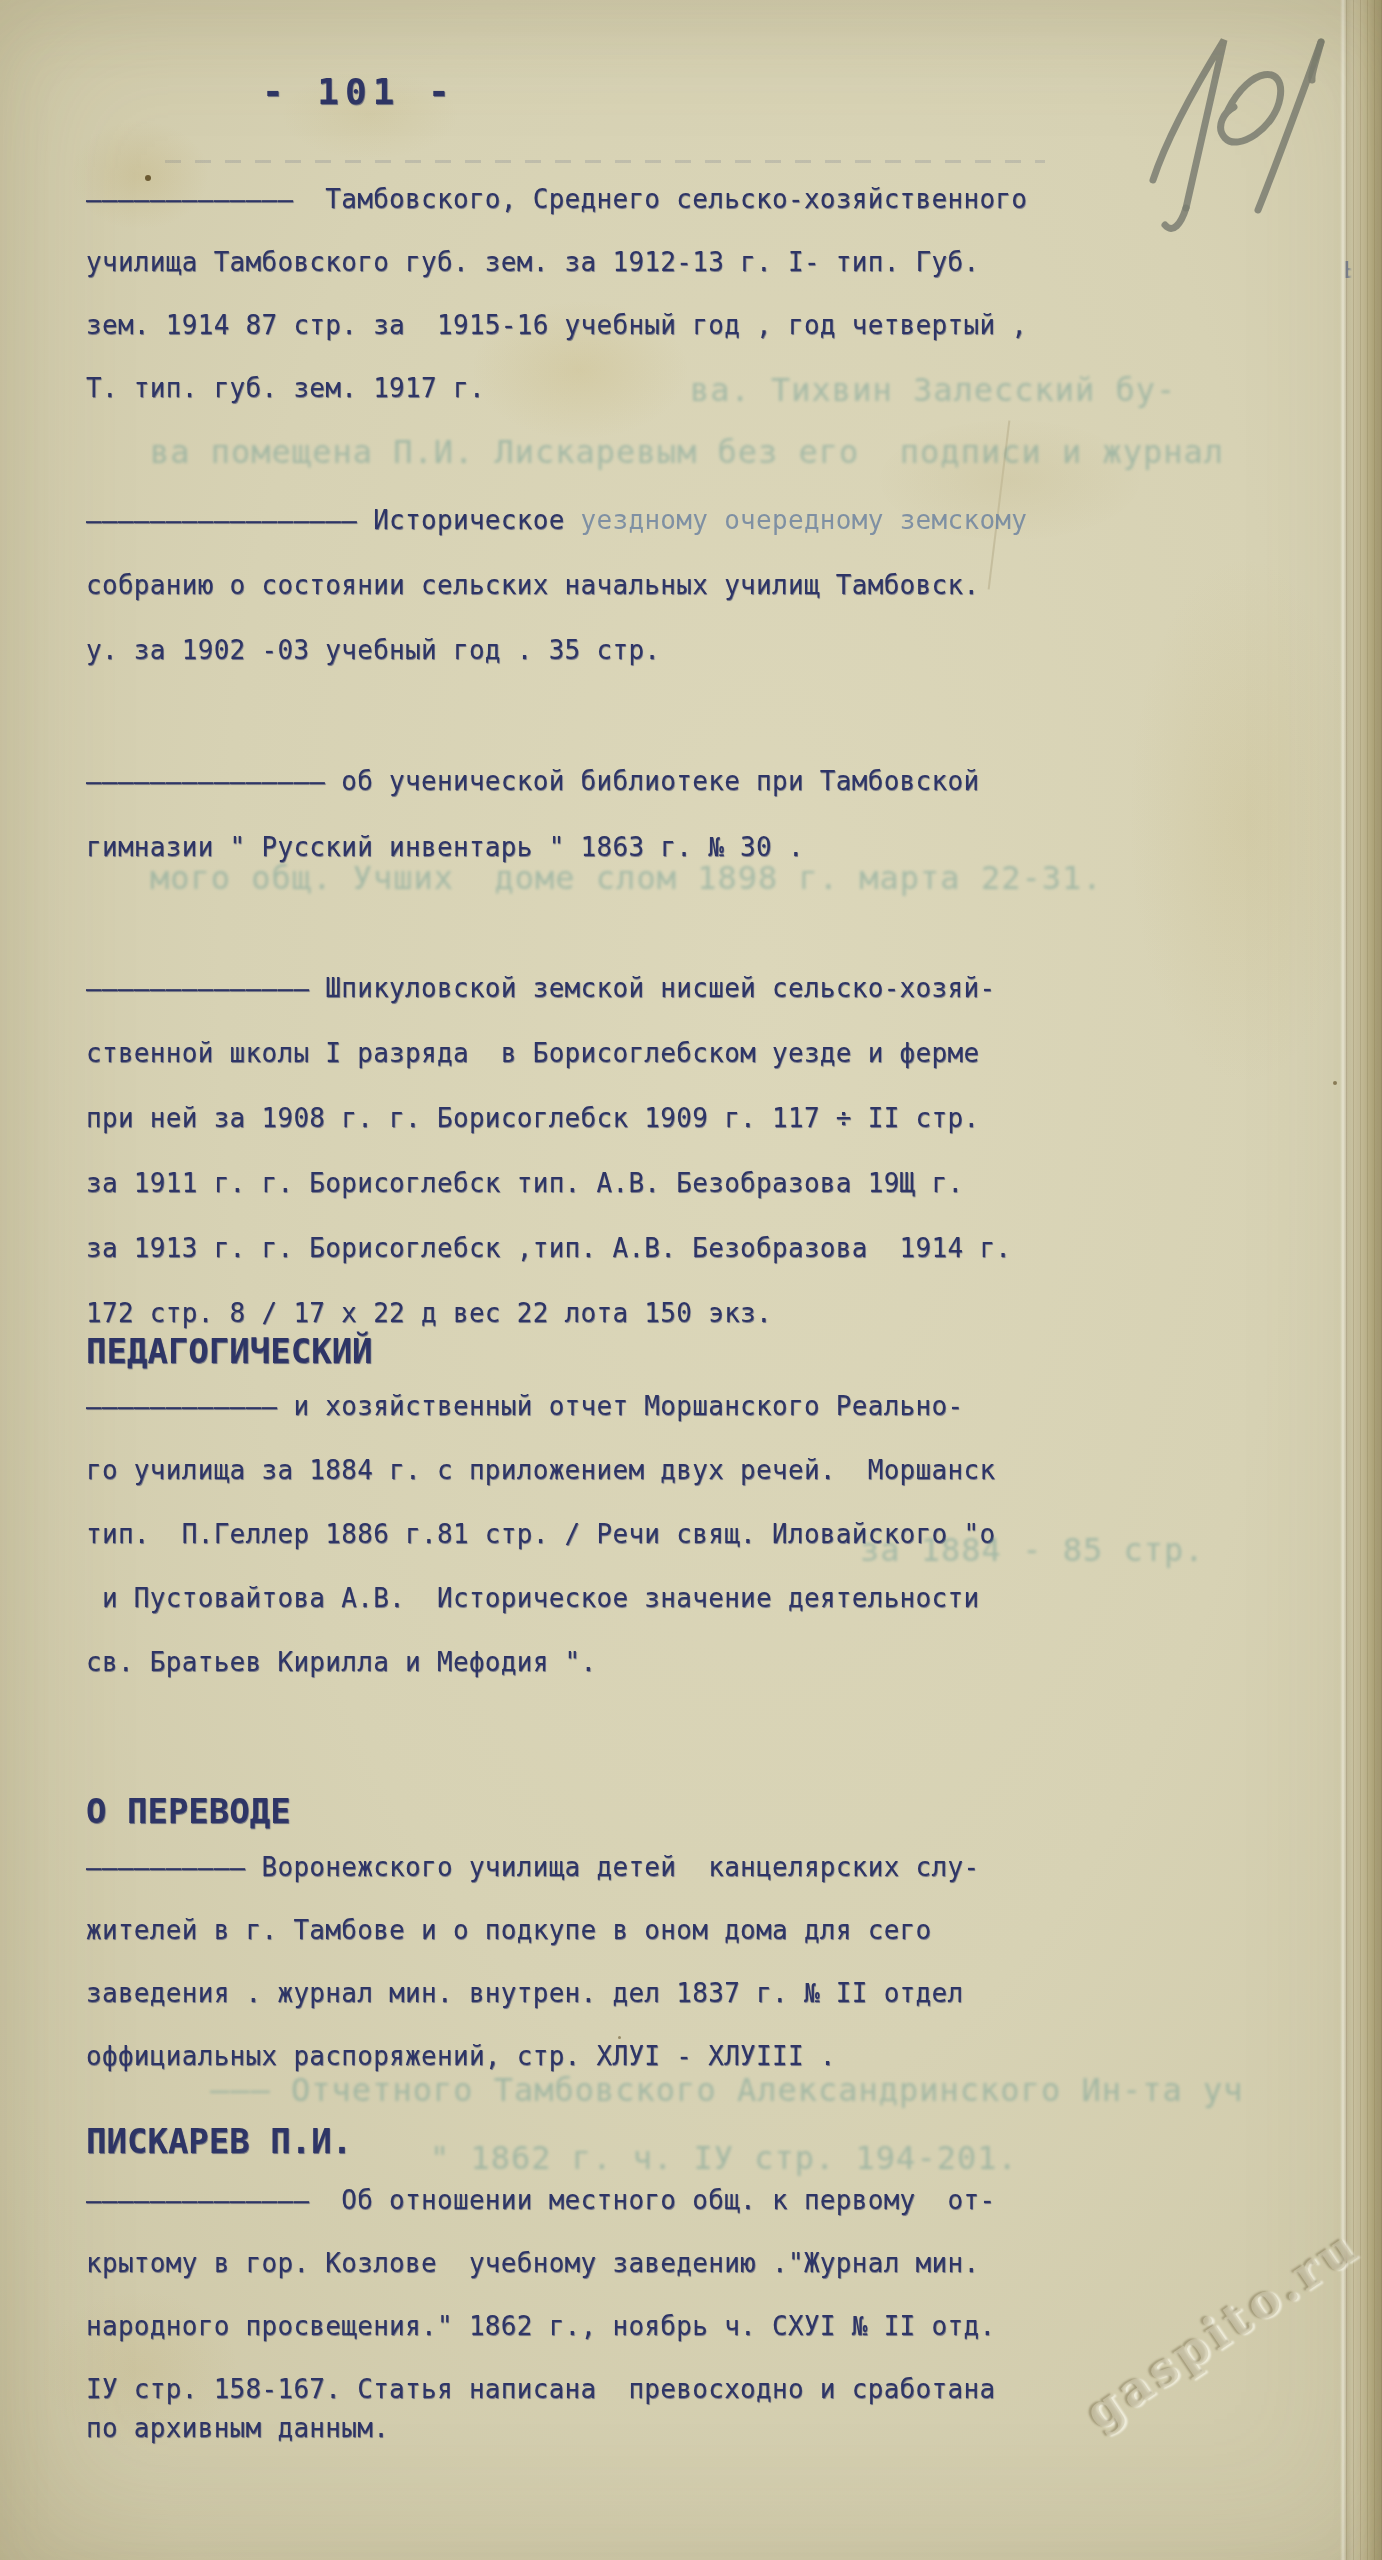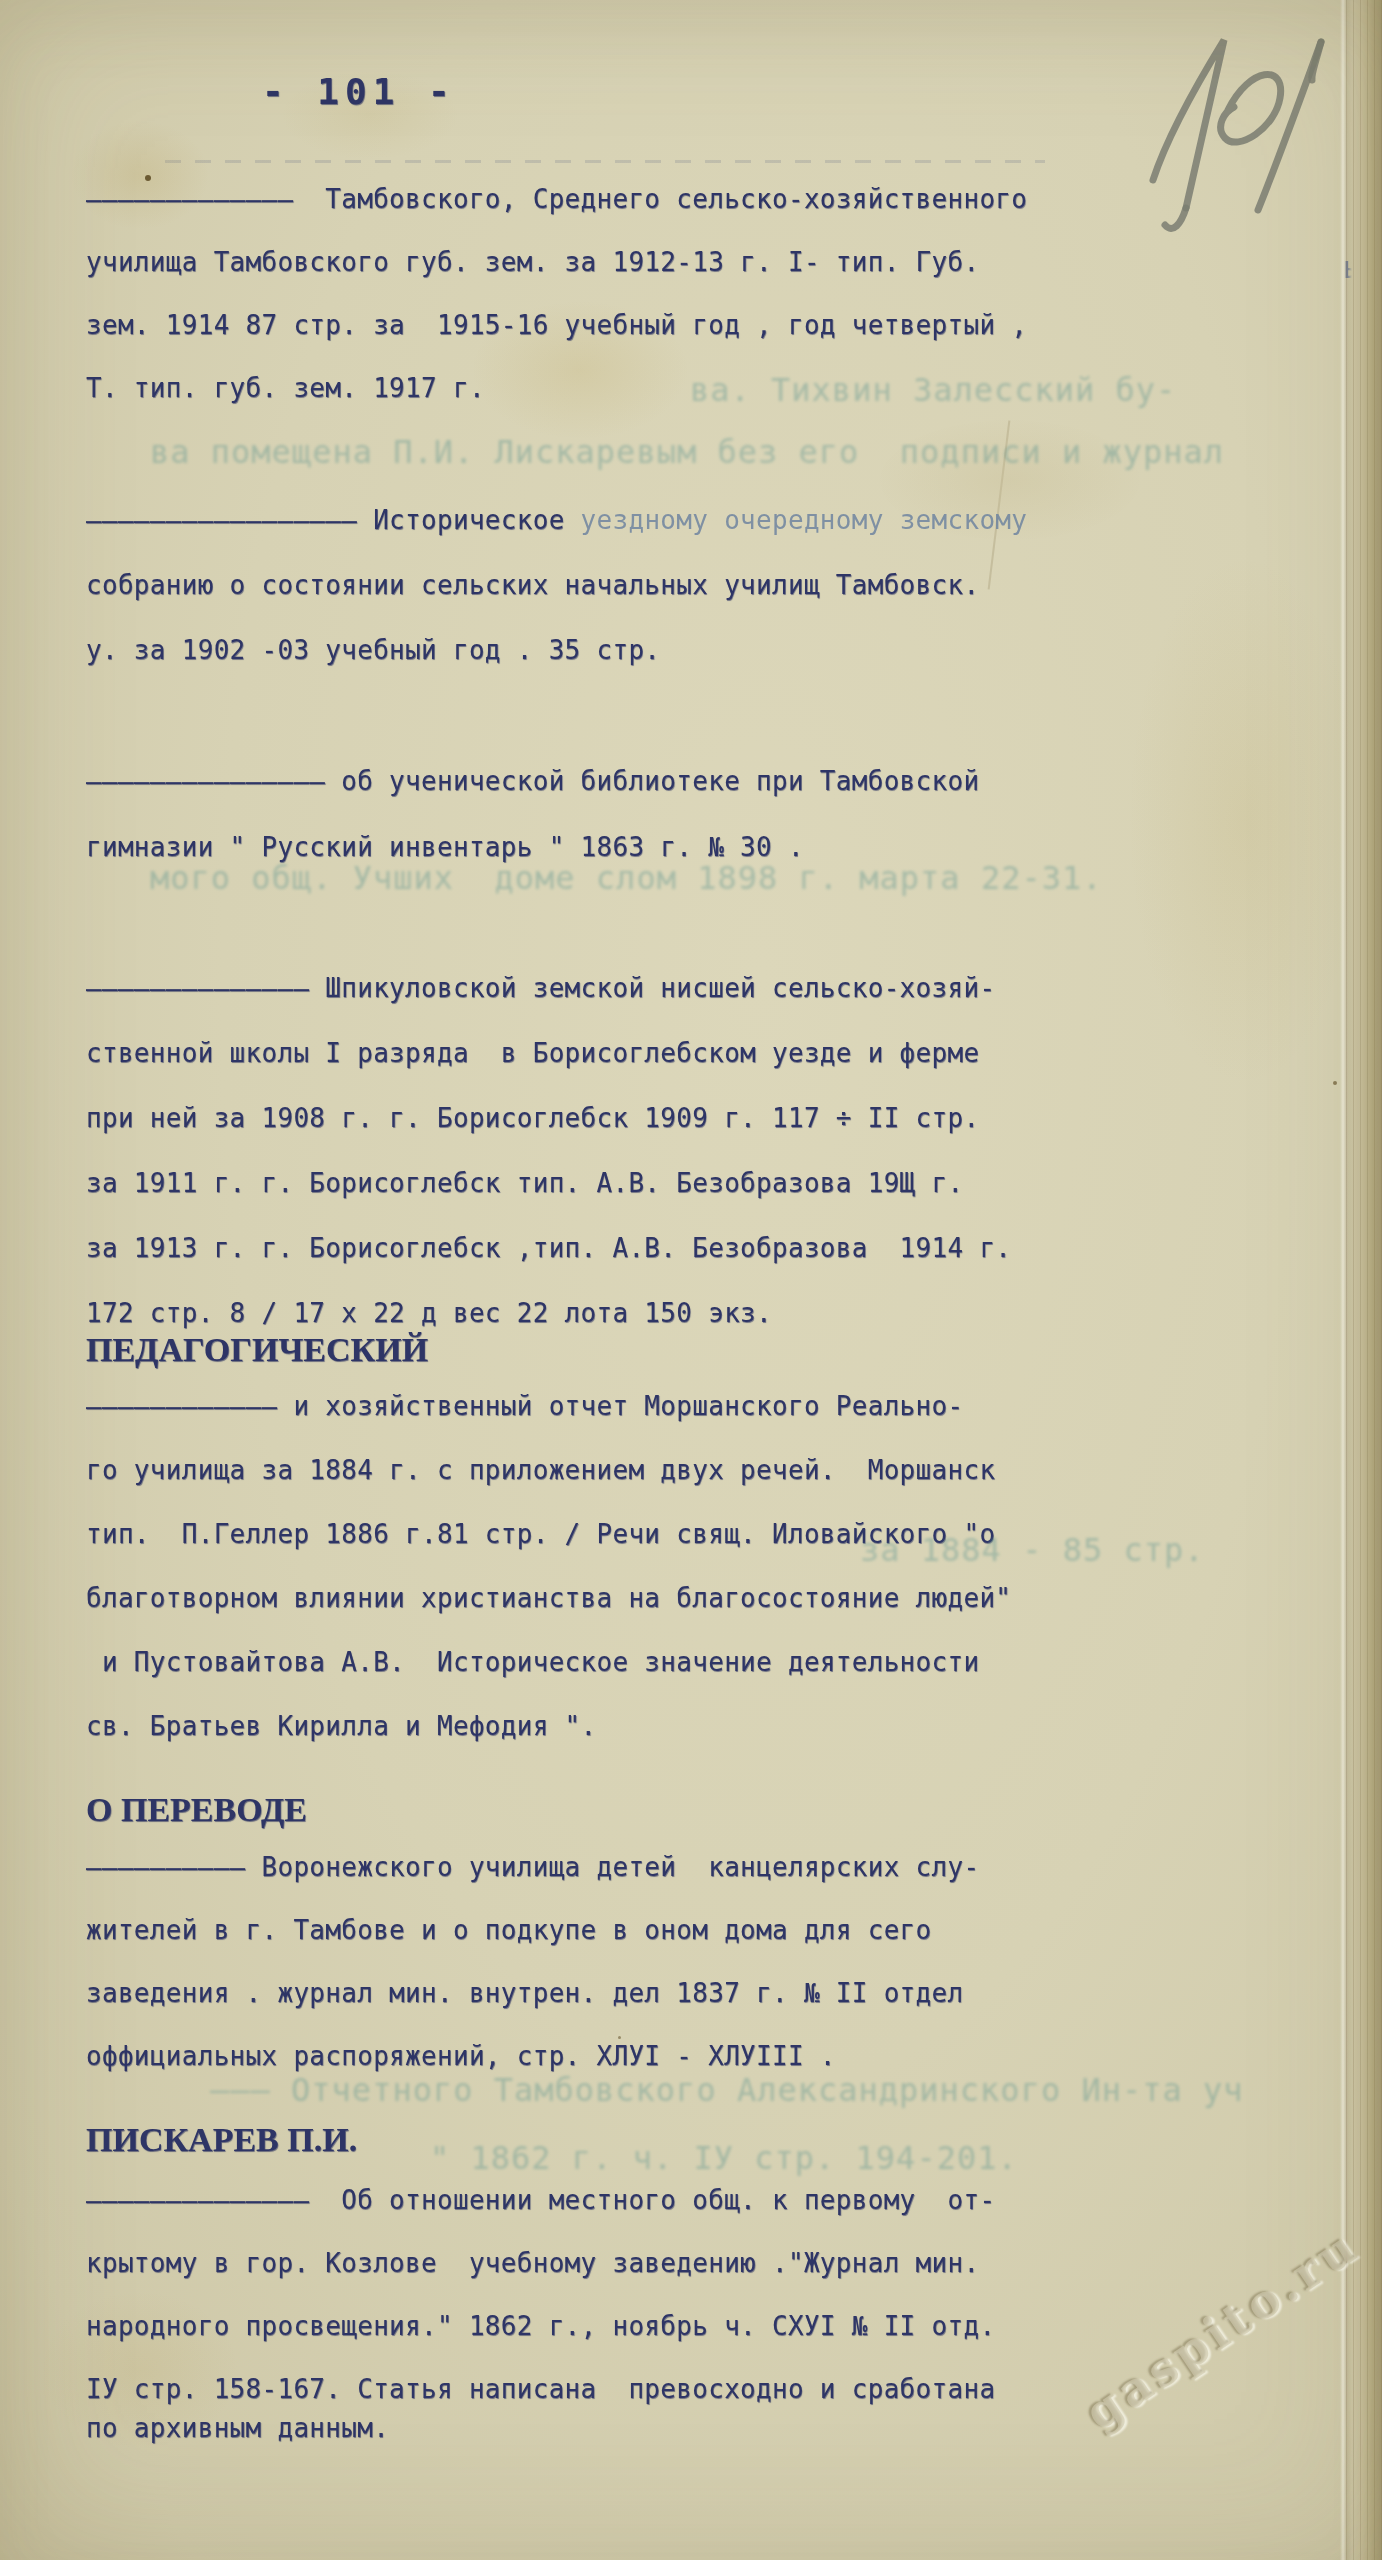--- a/index.html
+++ b/index.html
@@ -11,21 +11,21 @@
   }
   #page::after{content:"";position:absolute;inset:0;pointer-events:none;
     box-shadow:inset 0 0 140px rgba(118,104,62,.18), inset 0 30px 60px rgba(118,104,62,.08);}
   
   .tline{white-space:pre;line-height:inherit;
     color:#2e3566;
     text-shadow:0.6px 0.9px 0.7px rgba(36,43,92,.55);
   }
   .para{position:absolute;left:86px;font-size:26px;letter-spacing:.3px;}
   .heading{position:absolute;left:86px;font-size:34px;font-weight:bold;color:#2e3566;
-    text-shadow:0.7px 1px 0.8px rgba(36,43,92,.6);white-space:pre;font-family:Liberation Serif, serif;}
+    text-shadow:0.7px 1px 0.8px rgba(36,43,92,.6);white-space:pre;}
   .fade{color:#69809f;opacity:.8;filter:blur(.4px);text-shadow:none;}
   #typed-page-number{position:absolute;left:262px;top:71px;font-size:36px;font-weight:bold;
     color:#2e3566;letter-spacing:6px;text-shadow:0.7px 1px 0.8px rgba(36,43,92,.6);white-space:pre;}
   #stray-char{position:absolute;left:1344px;top:250px;font-size:30px;color:#5d6f9b;opacity:.85;}
   
   .bleed{position:absolute;font-size:32px;white-space:pre;color:#5e958f;opacity:.42;
     filter:blur(1.6px);letter-spacing:1px;}
   
   #ghost-dashes{position:absolute;left:165px;top:160px;width:880px;height:3px;opacity:.8;
     background:repeating-linear-gradient(90deg, rgba(60,72,116,.20) 0 16px, rgba(0,0,0,0) 16px 30px);}
@@ -113,21 +113,20 @@
         <div class="tline"><span>при ней за 1908 г. г. Борисоглебск 1909 г. 117 ÷ II стр.</span></div>
         <div class="tline"><span>за 1911 г. г. Борисоглебск тип. А.В. Безобразова 19Щ г.</span></div>
         <div class="tline"><span>за 1913 г. г. Борисоглебск ,тип. А.В. Безобразова  1914 г.</span></div>
         <div class="tline"><span>172 стр. 8 / 17 х 22 д вес 22 лота 150 экз.</span></div>
       </div>
       <div class="heading" style="top: 1331px;">ПЕДАГОГИЧЕСКИЙ</div>
       <div class="para" style="top: 1374px; line-height: 64px;">
         <div class="tline"><span>———————————— и хозяйственный отчет Моршанского Реально-</span></div>
         <div class="tline"><span>го училища за 1884 г. с приложением двух речей.  Моршанск</span></div>
         <div class="tline"><span>тип.  П.Геллер 1886 г.81 стр. / Речи свящ. Иловайского "о</span></div>
-        <div class="tline"><span>благотворном влиянии христианства на благосостояние людей"</span></div>
         <div class="tline"><span> и Пустовайтова А.В.  Историческое значение деятельности</span></div>
         <div class="tline"><span>св. Братьев Кирилла и Мефодия ".</span></div>
       </div>
       <div class="heading" style="top: 1791px;">О ПЕРЕВОДЕ</div>
       <div class="para" style="top: 1836px; line-height: 63px;">
         <div class="tline"><span>—————————— Воронежского училища детей  канцелярских слу-</span></div>
         <div class="tline"><span>жителей в г. Тамбове и о подкупе в оном дома для сего</span></div>
         <div class="tline"><span>заведения . журнал мин. внутрен. дел 1837 г. № II отдел</span></div>
         <div class="tline"><span>оффициальных распоряжений, стр. ХЛУI - ХЛУIII .</span></div>
       </div>

